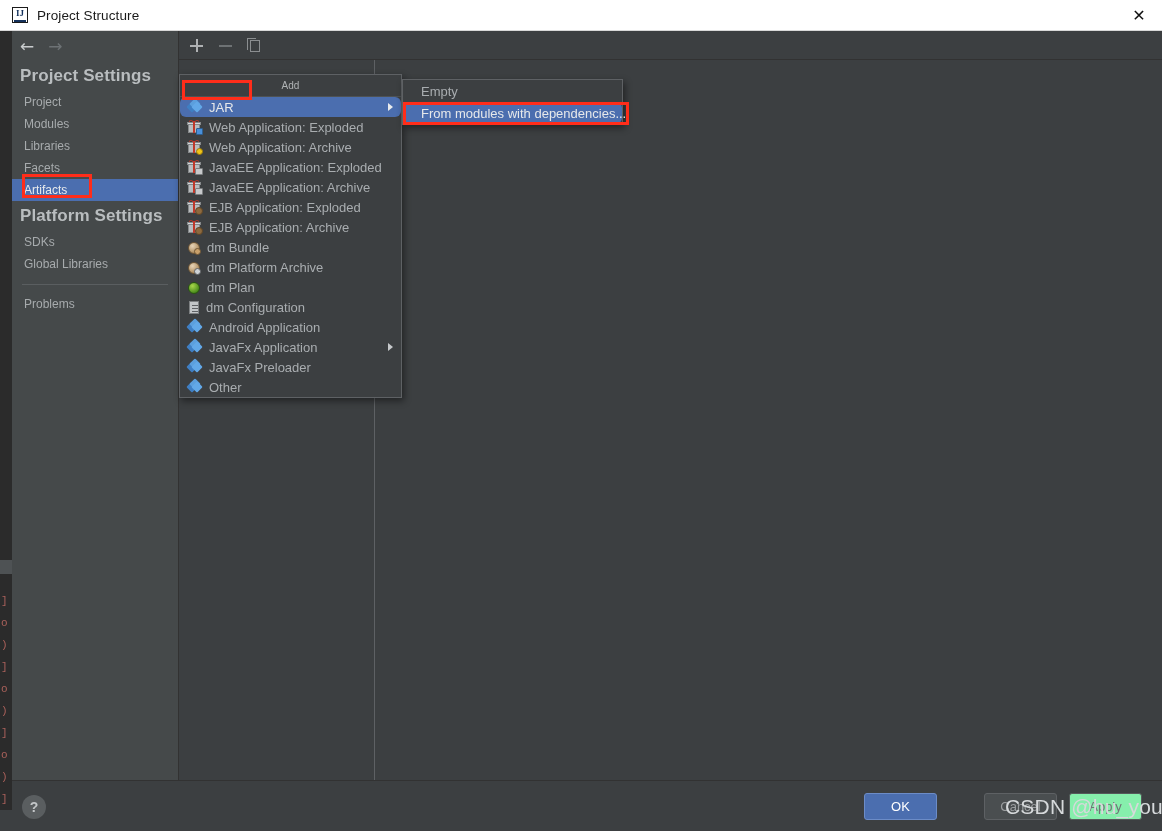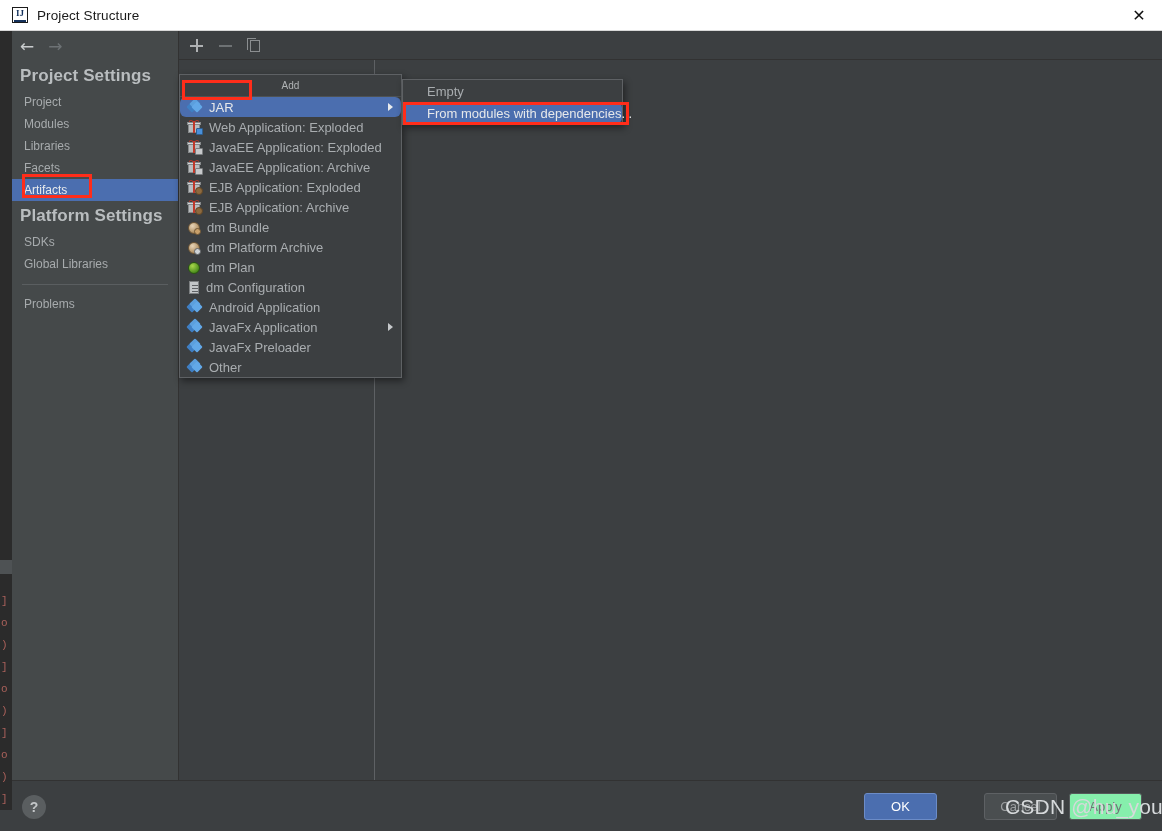--- a/index.html
+++ b/index.html
@@ -150,21 +150,21 @@
   }
   .menu-item.selected .menu-arrow { border-left-color: #e9ebed; }
 
   
   .submenu {
     position: absolute; left: 402px; top: 79px; width: 221px;
     background: #3c3f41; border: 1px solid #5e6164;
     box-shadow: 2px 3px 7px rgba(0,0,0,.45); z-index: 45;
   }
   .submenu .menu-item { height: 22px; padding-left: 10px; }
-  .submenu .menu-item .mlabel { margin-left: 14px; }
+  .submenu .menu-item .mlabel { margin-left: 8px; }
 
   
   .ico { width: 14px; height: 14px; flex: 0 0 auto; position: relative; }
 
   
   .ico.diamond::before, .ico.diamond::after {
     content: ""; position: absolute; width: 8px; height: 8px;
     background: #4a90d9; transform: rotate(45deg); border-radius: 1px;
   }
   .ico.diamond::before { left: 0px; top: 3px; background: #3f7fc4; }
@@ -344,20 +344,31 @@
           <span class="bow1"></span>
             <span class="bow2"></span>
             <span class="lid"></span>
             <span class="box"></span>
             <span class="rib"></span>
             <span class="badge blue"></span>
         </span>
         <span class="mlabel">Web Application: Exploded</span>
       </div>
 
+      <div class="menu-item">
+        <span class="ico gift">
+          <span class="bow1"></span>
+            <span class="bow2"></span>
+            <span class="lid"></span>
+            <span class="box"></span>
+            <span class="rib"></span>
+            <span class="badge"></span>
+        </span>
+        <span class="mlabel">Web Application: Archive</span>
+      </div>
 
       <div class="menu-item">
         <span class="ico gift">
           <span class="bow1"></span>
             <span class="bow2"></span>
             <span class="lid"></span>
             <span class="box"></span>
             <span class="rib"></span>
             <span class="badge ee"></span>
         </span>

